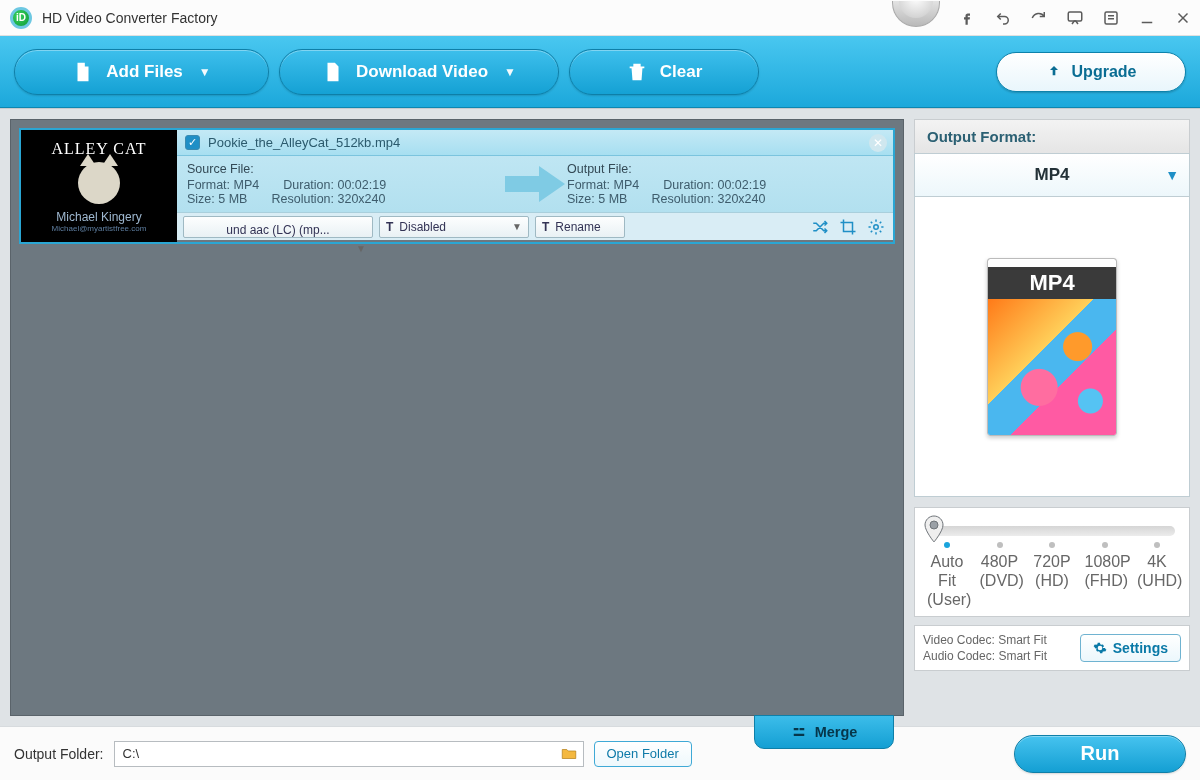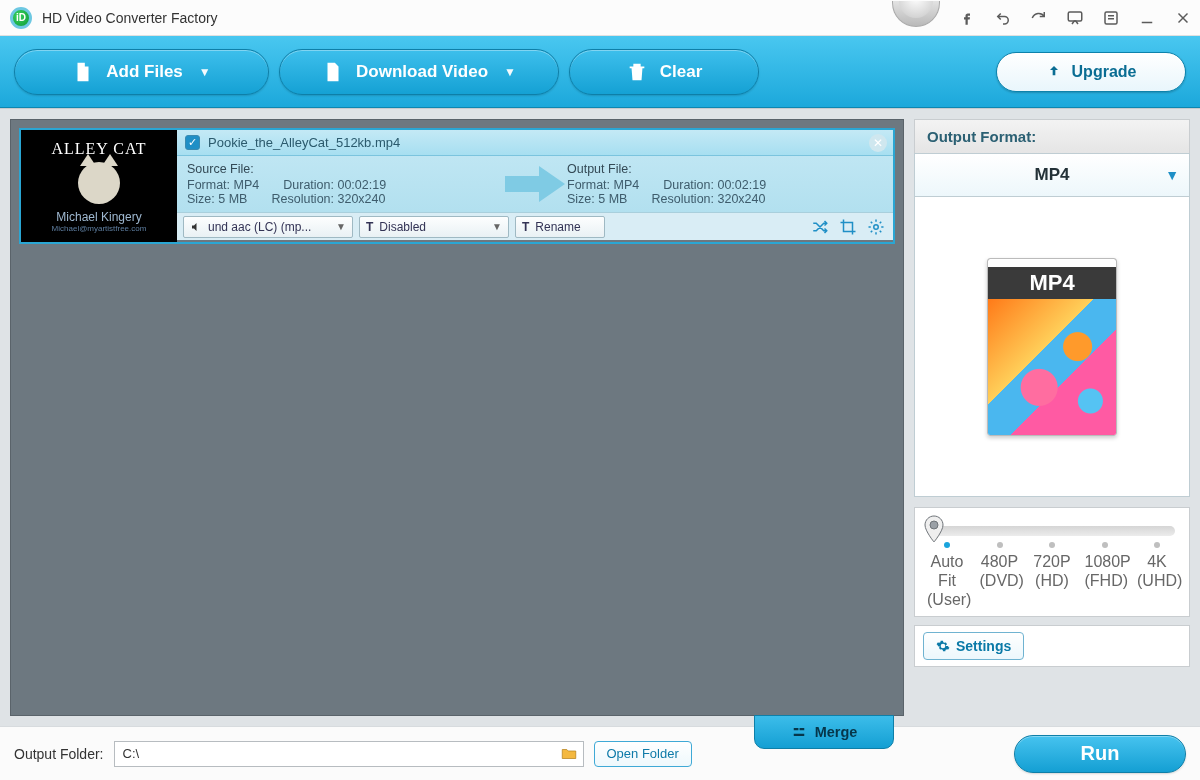--- a/index.html
+++ b/index.html
@@ -179,21 +179,21 @@
   border-top:1px solid #a9cfdc;
   display:flex; align-items:center;
   padding:0 6px; gap:6px;
   font-size:12px; color:#335;
 }
 .dd{
   height:22px;border:1px solid #9fb9c3;background:linear-gradient(#fdfefe,#e9f1f4);
   display:flex;align-items:center;gap:6px;padding:0 6px;border-radius:2px;cursor:pointer;
 }
 .dd .caret{font-size:10px;color:#666;margin-left:auto;}
-.dd.audio{width:170px;}
+.dd.audio{width:190px;flex-direction:column;}
 .dd.sub{width:150px;}
 .dd.rename{width:90px;}
 .spread{flex:1 1 auto;}
 .mini-icn{width:22px;height:22px;display:flex;align-items:center;justify-content:center;color:#1f8fc6;cursor:pointer;}
 
 
 .panel-title{
   height:34px;background:linear-gradient(#f3f3f3,#e5e5e5);
   border:1px solid #c9cdd0;border-bottom:none;
   display:flex;align-items:center;padding:0 12px;
@@ -491,20 +491,24 @@
             <div class="dot"></div>
             <div class="t">1080P<br>(FHD)</div>
           </div>
           <div class="m">
             <div class="dot"></div>
             <div class="t">4K<br>(UHD)</div>
           </div>
         </div>
     </div>
     <div class="codec-row">
+      <div class="ct">
+        <div><span>Video Codec:</span> <span>Smart Fit</span></div>
+        <div><span>Audio Codec:</span> <span>Smart Fit</span></div>
+      </div>
       <div class="settings-btn">
         <svg width="14" height="14" viewBox="0 0 24 24" fill="#0a79a7">
             <path d="M12 8a4 4 0 1 0 0 8 4 4 0 0 0 0-8zm9 4a7 7 0 0 1-.1 1.2l2.1 1.6-2 3.4-2.5-.8a7 7 0 0 1-2.1 1.2l-.4 2.6h-4l-.4-2.6a7 7 0 0 1-2.1-1.2l-2.5.8-2-3.4 2.1-1.6A7 7 0 0 1 3 12a7 7 0 0 1 .1-1.2L1 9.2l2-3.4 2.5.8a7 7 0 0 1 2.1-1.2L8 2.8h4l.4 2.6a7 7 0 0 1 2.1 1.2l2.5-.8 2 3.4-2.1 1.6c.1.4.1.8.1 1.2z"></path>
           </svg>
         <span>Settings</span>
       </div>
     </div>
   </div>
 </div>
 

